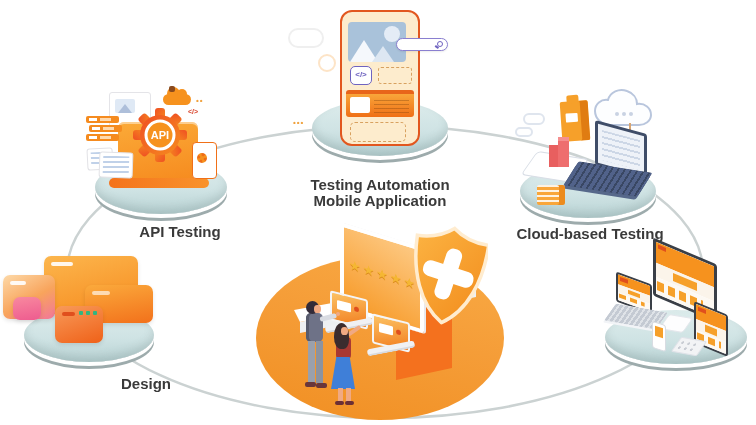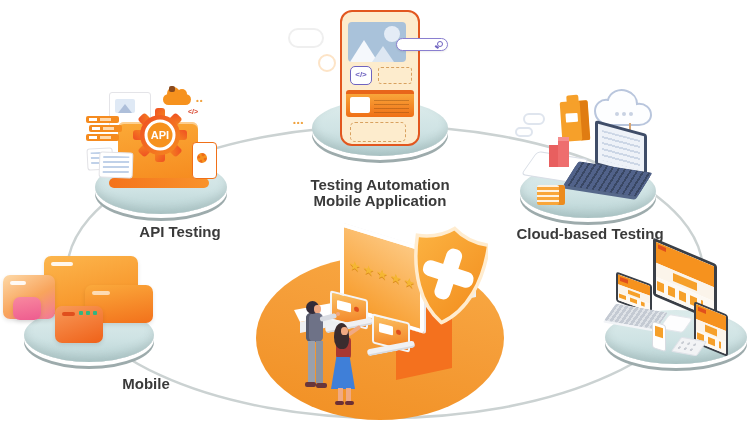--- a/index.html
+++ b/index.html
@@ -292,21 +292,21 @@
     <div class="bwin win-mag"></div>
     <div class="bwin win-right">
         <div class="bar" style="width:18px;opacity:.7;"></div>
       </div>
     <div class="bwin win-front">
       <div class="bar" style="width:13px;background:#e04f1d;"></div>
       <div class="dots3"></div>
     </div>
   </div>
   <div class="label" style="left:146px;top:376px;">
-    <div>Mobile</div>
+    <div>Design</div>
   </div>
 
   <div class="g-resp">
     <div class="dev-frame r-lap">
       <div class="site">
           <div class="hd">
             <i></i>
           </div>
           <div class="md">
             <i></i>

